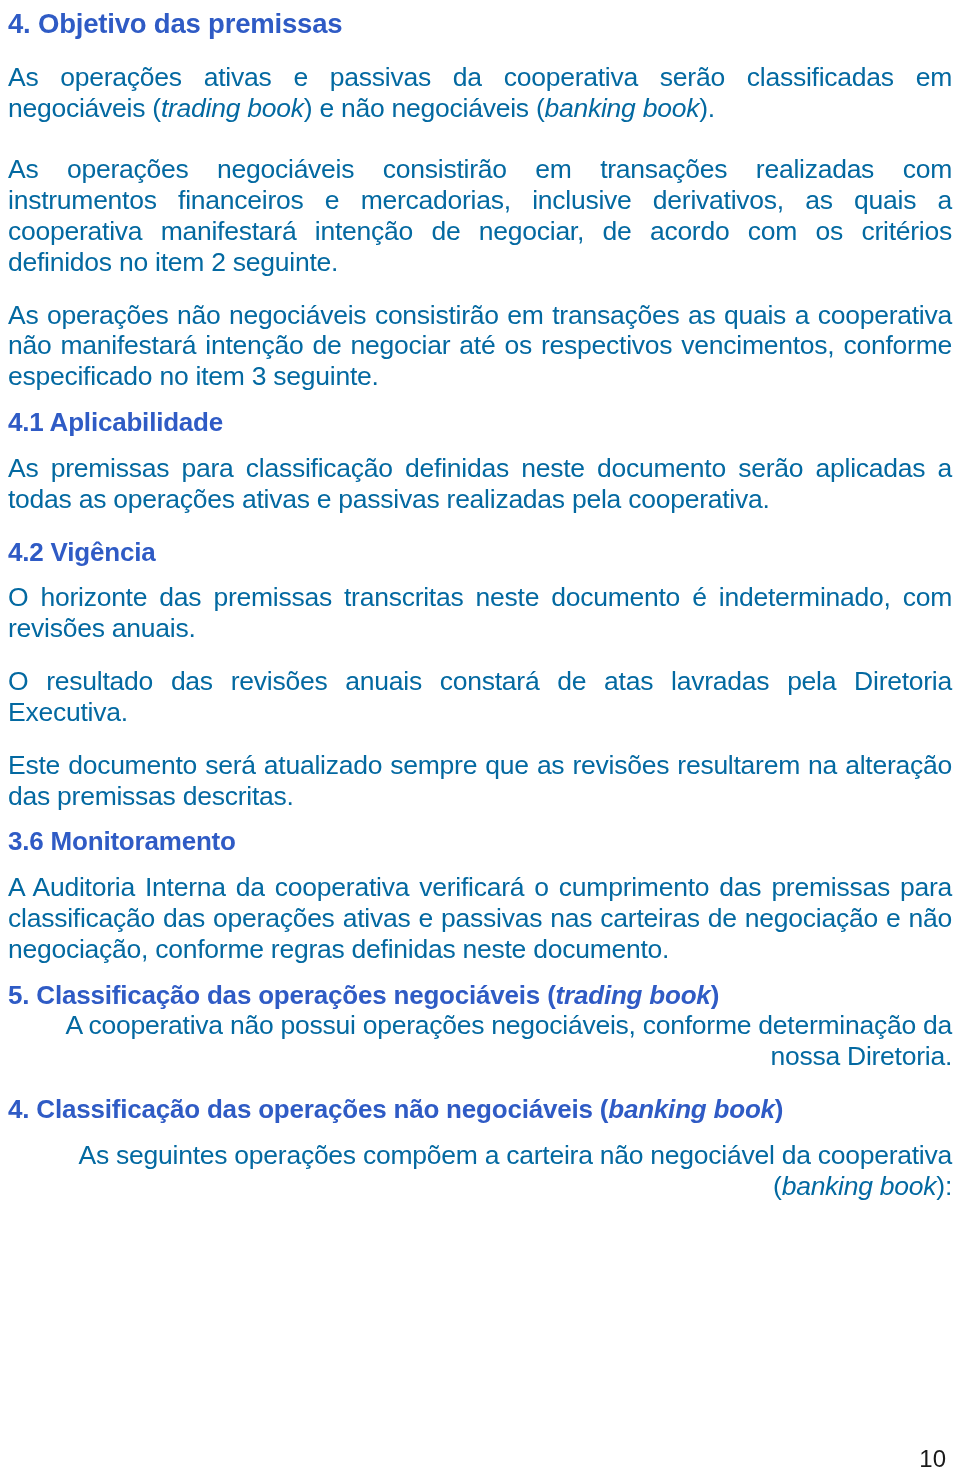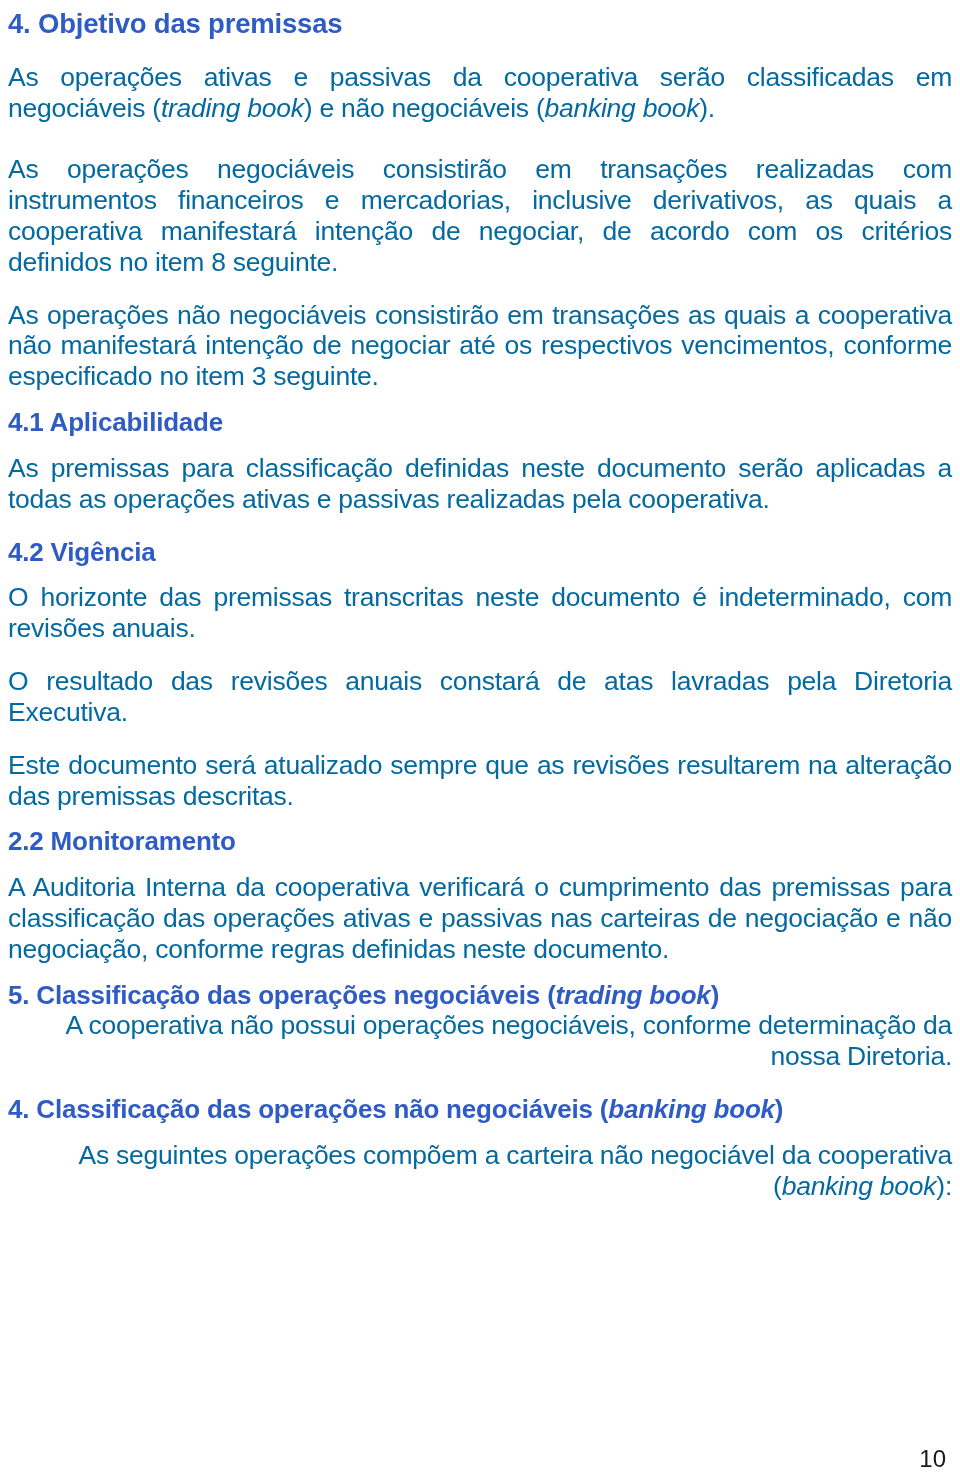--- a/index.html
+++ b/index.html
@@ -69,21 +69,21 @@
 <div class="page">
 
   <h1 class="heading h-main">4. Objetivo das premissas</h1>
 
   <div class="spacer-m"></div>
 
   <p class="para"><span>As operações ativas e passivas da cooperativa serão classificadas em negociáveis (</span><span class="it">trading book</span><span>) e não negociáveis (</span><span class="it">banking book</span><span>).</span></p>
 
   <div class="spacer-l"></div>
 
-  <p class="para">As operações negociáveis consistirão em transações realizadas com instrumentos financeiros e mercadorias, inclusive derivativos, as quais a cooperativa manifestará intenção de negociar, de acordo com os critérios definidos no item 8 seguinte.</p>
+  <p class="para">As operações negociáveis consistirão em transações realizadas com instrumentos financeiros e mercadorias, inclusive derivativos, as quais a cooperativa manifestará intenção de negociar, de acordo com os critérios definidos no item 2 seguinte.</p>
 
   <div class="spacer-m"></div>
 
   <p class="para">As operações não negociáveis consistirão em transações as quais a cooperativa não manifestará intenção de negociar até os respectivos vencimentos, conforme especificado no item 3 seguinte.</p>
 
   <div class="spacer-s"></div>
 
   <h2 class="heading sub">4.1 Aplicabilidade</h2>
 
   <div class="spacer-s"></div>
@@ -101,21 +101,21 @@
   <div class="spacer-m"></div>
 
   <p class="para">O resultado das revisões anuais constará de atas lavradas pela Diretoria Executiva.</p>
 
   <div class="spacer-m"></div>
 
   <p class="para">Este documento será atualizado sempre que as revisões resultarem na alteração das premissas descritas.</p>
 
   <div class="spacer-s"></div>
 
-  <h2 class="heading sub">2.2 Monitoramento</h2>
+  <h2 class="heading sub">3.6 Monitoramento</h2>
 
   <div class="spacer-s"></div>
 
   <p class="para">A Auditoria Interna da cooperativa verificará o cumprimento das premissas para classificação das operações ativas e passivas nas carteiras de negociação e não negociação, conforme regras definidas neste documento.</p>
 
   <div class="spacer-s"></div>
 
   <h2 class="heading sub"><span>5. Classificação das operações negociáveis (</span><span class="it">trading book</span><span>)</span></h2>
 
   <p class="para nj">A cooperativa não possui operações negociáveis, conforme determinação da nossa Diretoria.</p>

